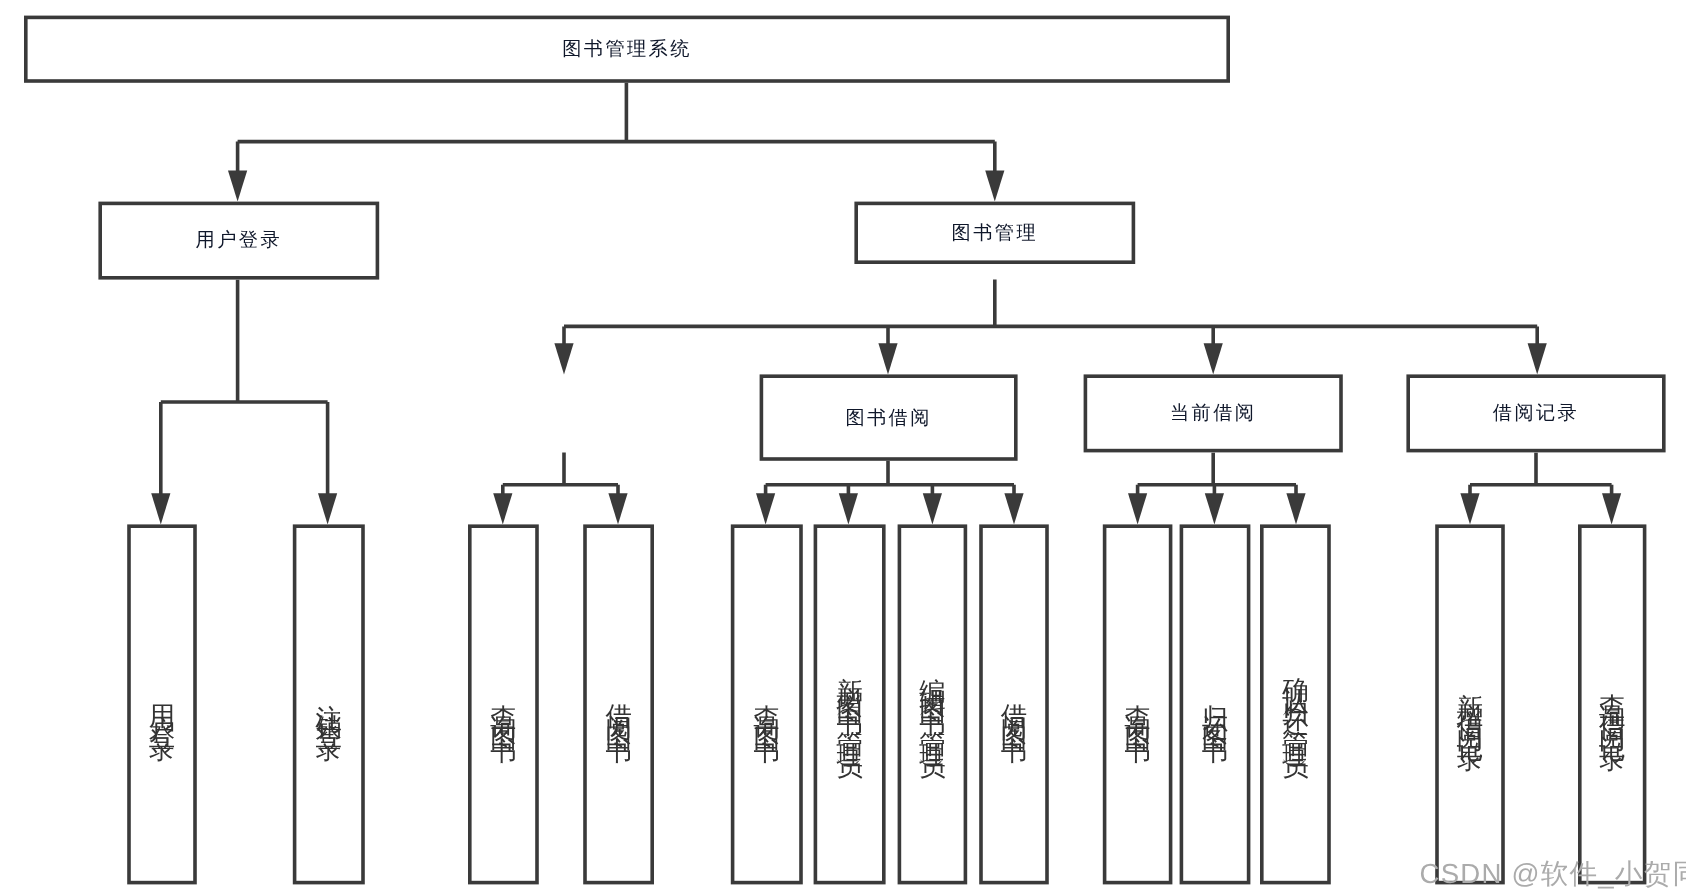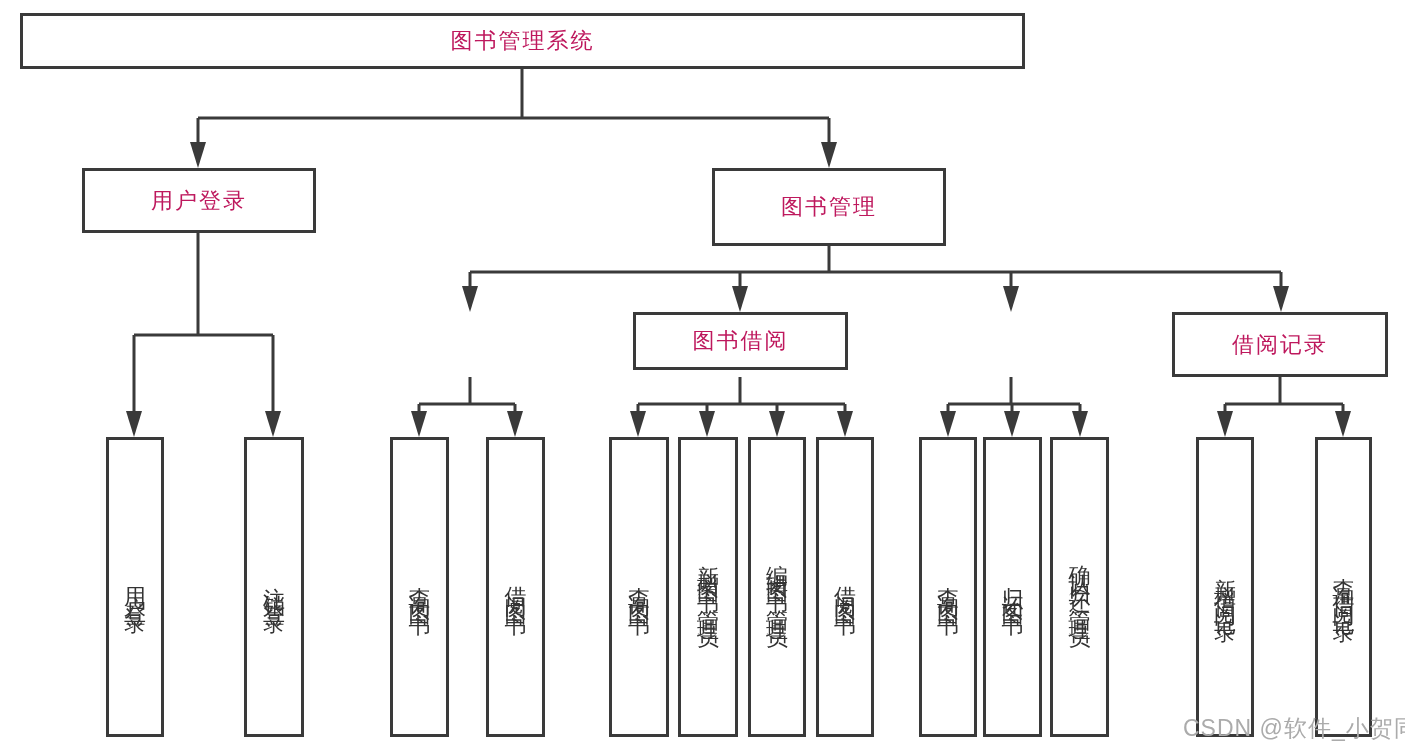--- a/index.html
+++ b/index.html
@@ -7,21 +7,21 @@
     position:relative;width:1405px;height:747px;background:#ffffff;overflow:hidden;
     font-family:"Liberation Sans", sans-serif;color:#333333;
   }
   .connectors{position:absolute;left:0;top:0;width:1405px;height:747px;}
   .connectors path{stroke:#3a3a3a;stroke-width:3;fill:none;}
   .connectors polygon{fill:#3a3a3a;stroke:none;}
   .hbox{
     position:absolute;box-sizing:border-box;border:3px solid #3a3a3a;background:#ffffff;
     display:flex;align-items:center;justify-content:center;
   }
-  .hbox span{font-size:22px;letter-spacing:2px;color:#be185d;white-space:nowrap;}
+  .hbox span{font-size:16px;letter-spacing:2px;color:#0f172a;white-space:nowrap;}
   .vbox{
     position:absolute;box-sizing:border-box;border:3px solid #3a3a3a;background:#ffffff;
     display:flex;align-items:center;justify-content:center;
   }
   .vbox span{
     writing-mode:vertical-rl;text-orientation:mixed;
     font-size:22px;letter-spacing:9px;color:#333333;line-height:1;
   }
   .watermark{
     position:absolute;left:1183px;top:713px;font-size:23px;color:#ababab;
@@ -83,26 +83,29 @@
     </g>
   </svg>
 
   <div class="hbox" style="left:20px;top:13px;width:1005px;height:56px;">
     <span>图书管理系统</span>
   </div>
 
   <div class="hbox" style="left:82px;top:168px;width:234px;height:65px;">
     <span>用户登录</span>
   </div>
-  <div class="hbox" style="left:712px;top:168px;width:234px;height:78px;">
+  <div class="hbox" style="left:712px;top:168px;width:234px;height:52px;">
     <span>图书管理</span>
   </div>
 
-  <div class="hbox" style="left:633px;top:312px;width:215px;height:58px;">
+  <div class="hbox" style="left:633px;top:312px;width:215px;height:72px;">
     <span>图书借阅</span>
+  </div>
+  <div class="hbox" style="left:903px;top:312px;width:216px;height:65px;">
+    <span>当前借阅</span>
   </div>
   <div class="hbox" style="left:1172px;top:312px;width:216px;height:65px;">
     <span>借阅记录</span>
   </div>
 
   <div class="vbox" style="left:106px;top:437px;width:58px;height:300px;">
     <span>用户登录</span>
   </div>
   <div class="vbox" style="left:244px;top:437px;width:60px;height:300px;">
     <span>注销登录</span>

